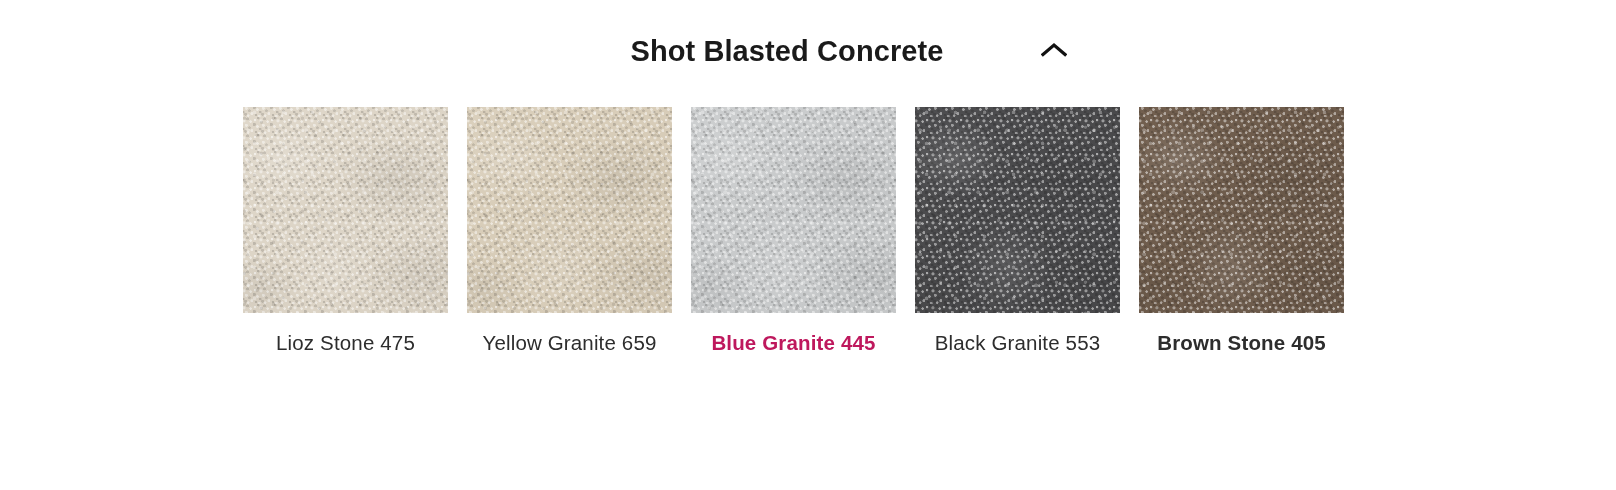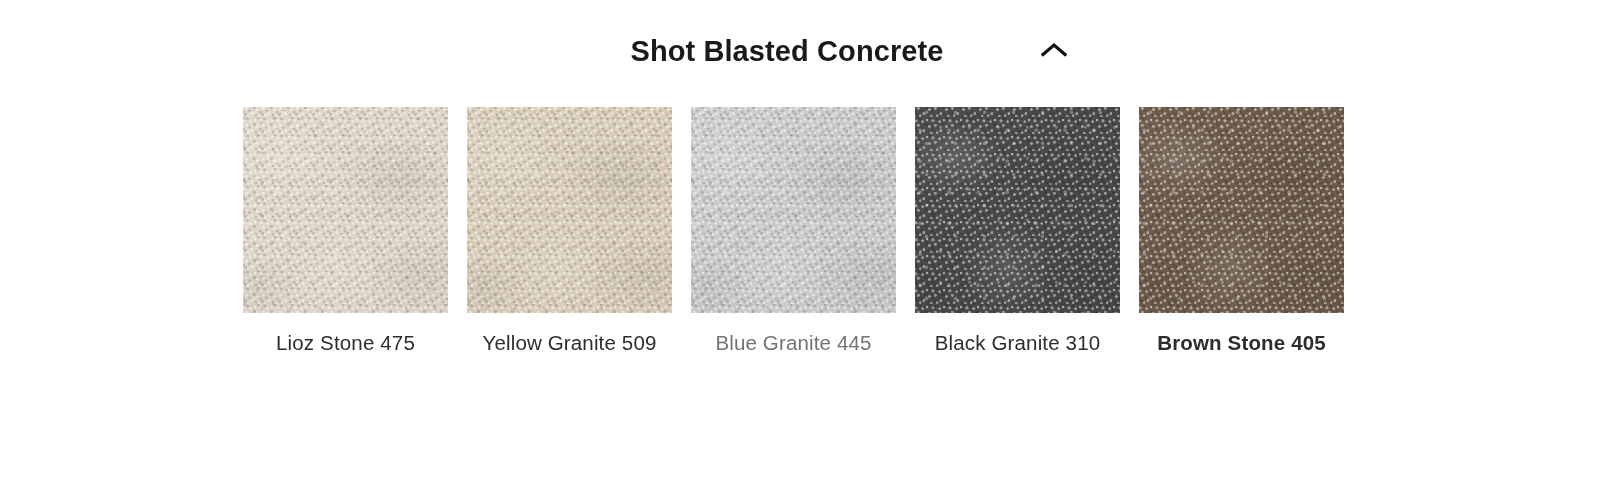--- a/index.html
+++ b/index.html
@@ -180,35 +180,35 @@
       <div class="swatch-tile" style="background-color: rgb(221, 213, 199); background-image: linear-gradient(135deg, rgba(236, 230, 219, 0.15) 0%, rgba(0, 0, 0, 0) 38%, rgba(198, 187, 171, 0.12) 100%);">
         <div class="swatch-mottle"></div>
       </div>
       <div class="swatch-label" style="color: rgb(45, 45, 45);">Lioz Stone 475</div>
     </div>
 
     <div class="swatch-card">
       <div class="swatch-tile" style="background-color: rgb(216, 205, 185); background-image: linear-gradient(135deg, rgba(232, 224, 208, 0.15) 0%, rgba(0, 0, 0, 0) 38%, rgba(189, 176, 154, 0.12) 100%);">
         <div class="swatch-mottle"></div>
       </div>
-      <div class="swatch-label" style="color: rgb(45, 45, 45);">Yellow Granite 509</div>
+      <div class="swatch-label" style="color: rgb(45, 45, 45);">Yellow Granite 659</div>
     </div>
 
     <div class="swatch-card">
       <div class="swatch-tile" style="background-color: rgb(201, 203, 204); background-image: linear-gradient(135deg, rgba(226, 228, 228, 0.15) 0%, rgba(0, 0, 0, 0) 38%, rgba(169, 172, 173, 0.12) 100%);">
         <div class="swatch-mottle"></div>
       </div>
-      <div class="swatch-label" style="color: #737373;">Blue Granite 445</div>
+      <div class="swatch-label" style="color: #be185d; font-weight: bold;">Blue Granite 445</div>
     </div>
 
     <div class="swatch-card">
       <div class="swatch-tile" style="background-color: rgb(74, 74, 76); background-image: linear-gradient(135deg, rgba(102, 102, 106, 0.15) 0%, rgba(0, 0, 0, 0) 38%, rgba(52, 52, 54, 0.12) 100%);">
         <div class="swatch-mottle"></div>
       </div>
-      <div class="swatch-label" style="color: rgb(45, 45, 45);">Black Granite 310</div>
+      <div class="swatch-label" style="color: rgb(45, 45, 45);">Black Granite 553</div>
     </div>
 
     <div class="swatch-card">
       <div class="swatch-tile" style="background-color: rgb(110, 92, 76); background-image: linear-gradient(135deg, rgba(137, 116, 99, 0.15) 0%, rgba(0, 0, 0, 0) 38%, rgba(84, 69, 58, 0.12) 100%);">
         <div class="swatch-mottle"></div>
       </div>
       <div class="swatch-label" style="color: rgb(45, 45, 45); font-weight: bold;">Brown Stone 405</div>
     </div>
 
   </div>

